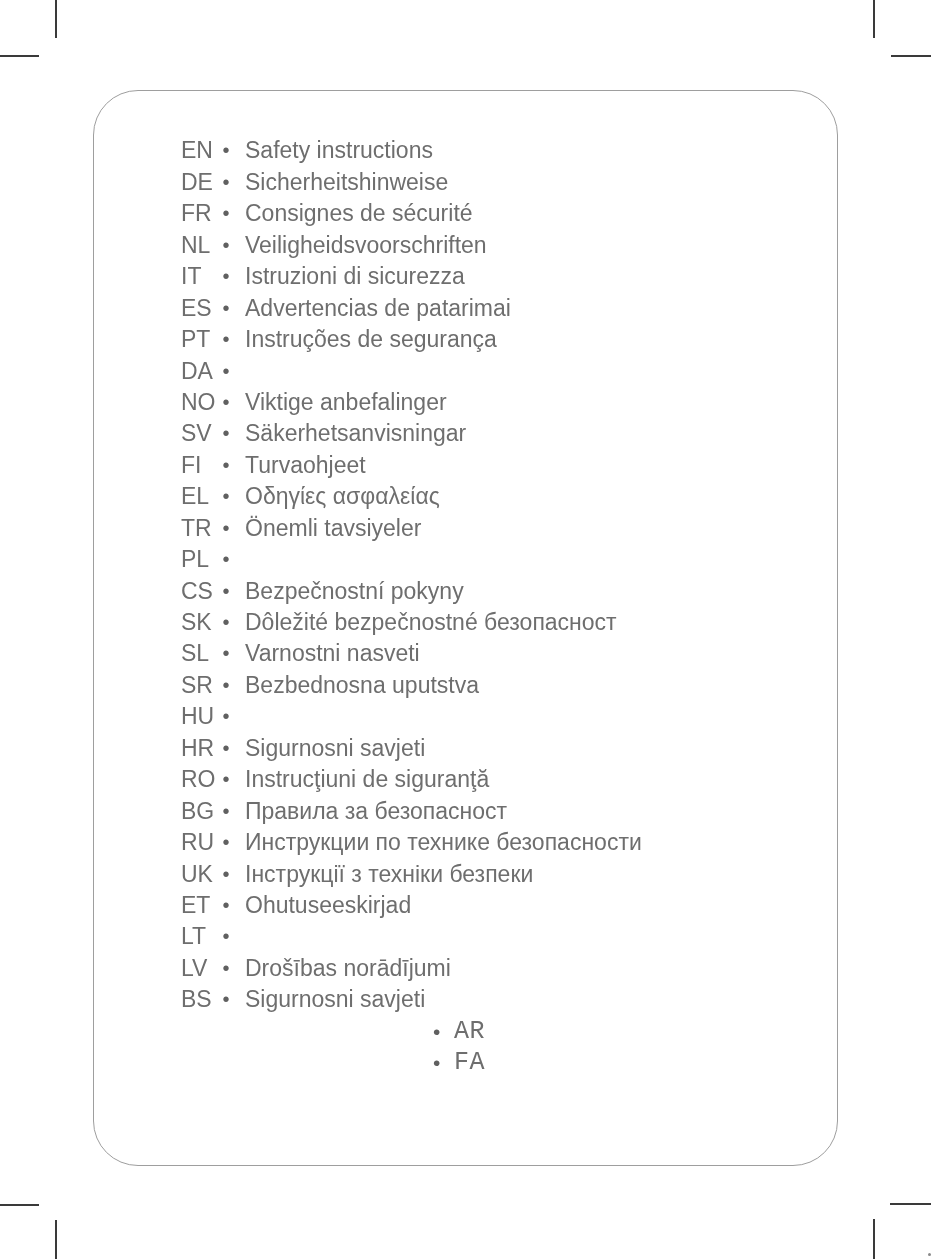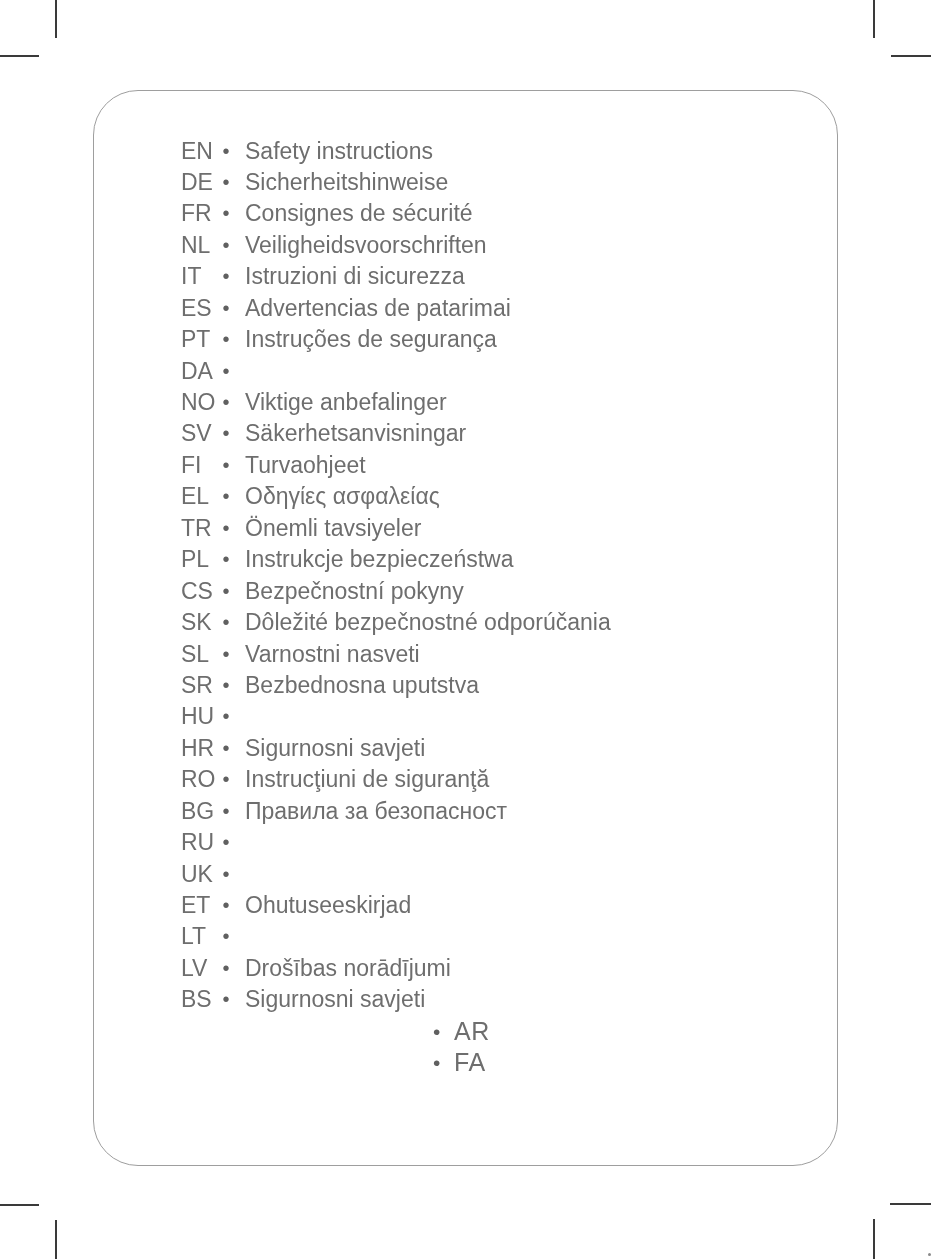--- a/index.html
+++ b/index.html
@@ -48,21 +48,21 @@
   }
   
   .language-list {
     position: absolute;
     left: 181px;
     top: 135.5px;
     width: 620px;
   }
   .row {
     display: flex;
-    align-items: flex-start;
+    align-items: flex-end;
     height: 31.45px;
     color: #6e6e6e;
     font-size: 23px;
     line-height: 31.45px;
     white-space: pre;
   }
   .code {
     width: 36px;
     flex: 0 0 auto;
   }
@@ -81,20 +81,21 @@
     font-size: 25px;
     letter-spacing: 0.5px;
   }
   .row.rtl .bullet {
     margin-left: 247px;
     font-size: 21px;
   }
   .row.rtl .code {
     width: auto;
     margin-left: 8px;
+    font-family: Liberation Mono, monospace;
   }
 </style>
 </head>
 <body>
 
 <div class="page">
 
   <div class="crop tl-v"></div>
   <div class="crop tl-h"></div>
   <div class="crop tr-v"></div>
@@ -184,33 +185,32 @@
 
         <div class="row">
           <span class="code">TR</span>
           <span class="bullet">•</span>
           <span class="label">Önemli tavsiyeler</span>
         </div>
 
         <div class="row">
           <span class="code">PL</span>
           <span class="bullet">•</span>
-          <span class="label">Instrukcje bezpieczeństwa</span>
         </div>
 
         <div class="row">
           <span class="code">CS</span>
           <span class="bullet">•</span>
           <span class="label">Bezpečnostní pokyny</span>
         </div>
 
         <div class="row">
           <span class="code">SK</span>
           <span class="bullet">•</span>
-          <span class="label">Dôležité bezpečnostné odporúčania</span>
+          <span class="label">Dôležité bezpečnostné безопасност</span>
         </div>
 
         <div class="row">
           <span class="code">SL</span>
           <span class="bullet">•</span>
           <span class="label">Varnostni nasveti</span>
         </div>
 
         <div class="row">
           <span class="code">SR</span>
@@ -237,25 +237,27 @@
 
         <div class="row">
           <span class="code">BG</span>
           <span class="bullet">•</span>
           <span class="label">Правила за безопасност</span>
         </div>
 
         <div class="row">
           <span class="code">RU</span>
           <span class="bullet">•</span>
+          <span class="label">Инструкции по технике безопасности</span>
         </div>
 
         <div class="row">
           <span class="code">UK</span>
           <span class="bullet">•</span>
+          <span class="label">Інструкції з техніки безпеки</span>
         </div>
 
         <div class="row">
           <span class="code">ET</span>
           <span class="bullet">•</span>
           <span class="label">Ohutuseeskirjad</span>
         </div>
 
         <div class="row">
           <span class="code">LT</span>

